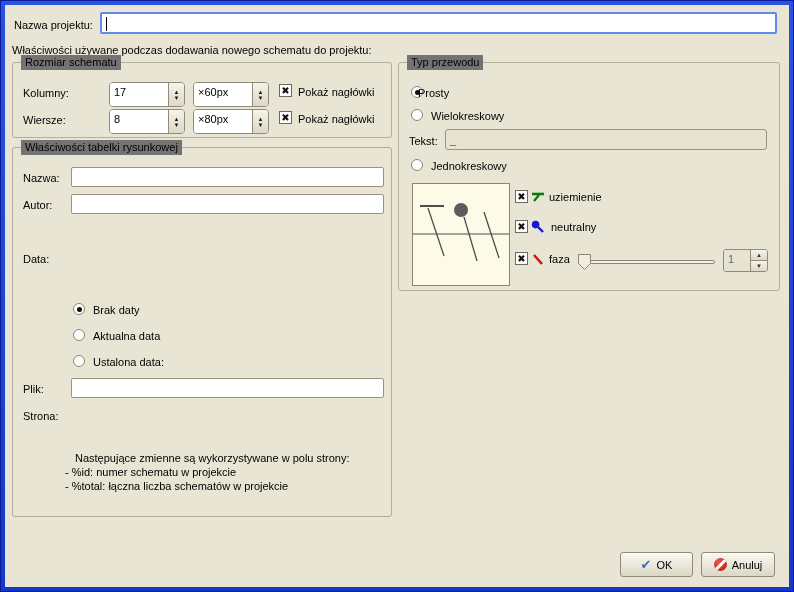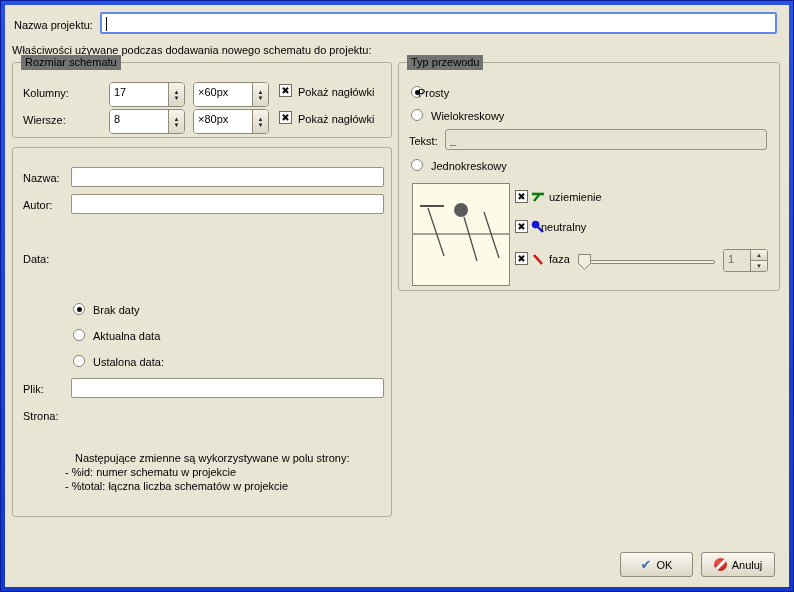--- a/index.html
+++ b/index.html
@@ -102,20 +102,21 @@
           <span>▼</span>
         </span>
       </div>
       <span class="check" style="left:266px; top:48px;">
         <span class="mark">✖</span>
       </span>
       <span class="txt" style="left:285px; top:49px;">Pokaż nagłówki</span>
     </div>
 
     <div class="grp" style="left:7px; top:142px; width:380px; height:370px;">
+      <span class="grp-title">Właściwości tabelki rysunkowej</span>
 
       <span class="txt" style="left:10px; top:23px;">Nazwa:</span>
       <div class="field" style="left:58px; top:19px; width:313px;">
         <span></span>
       </div>
 
       <span class="txt" style="left:10px; top:50px;">Autor:</span>
       <div class="field" style="left:58px; top:46px; width:313px;">
         <span></span>
       </div>
@@ -180,21 +181,21 @@
       </svg>
       <span class="txt" style="left:150px; top:127px;">uziemienie</span>
 
       <span class="check" style="left:116px; top:157px;">
         <span class="mark">✖</span>
       </span>
       <svg class="icon14" style="left:132px; top:157px;" viewBox="0 0 14 14">
         <circle cx="4.6" cy="4.6" r="3.8" fill="#1616d9"></circle>
         <line x1="7" y1="7" x2="12" y2="12" stroke="#1616d9" stroke-width="2.4"></line>
       </svg>
-      <span class="txt" style="left:142px; top:157px;">neutralny</span>
+      <span class="txt" style="left:152px; top:157px;">neutralny</span>
 
       <span class="check" style="left:116px; top:189px;">
         <span class="mark">✖</span>
       </span>
       <svg class="icon14" style="left:132px; top:189px;" viewBox="0 0 14 14">
         <line x1="3" y1="3" x2="11" y2="12" stroke="#d41414" stroke-width="2.6"></line>
       </svg>
       <span class="txt" style="left:150px; top:189px;">faza</span>
 
       <div class="slider-groove" style="left:186px; top:197px; width:130px;"></div>

